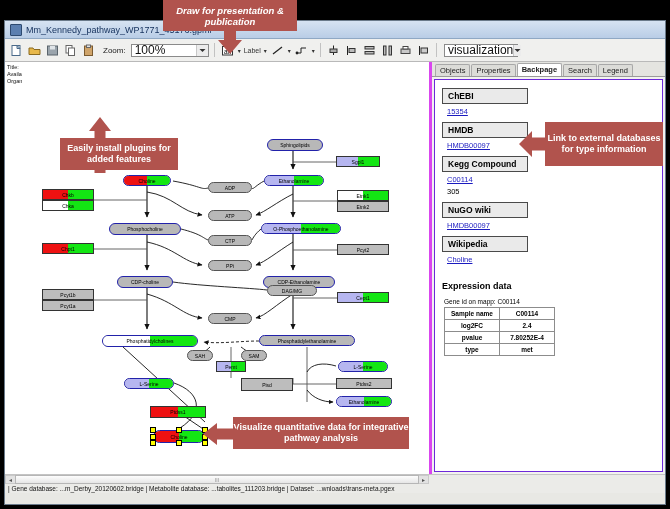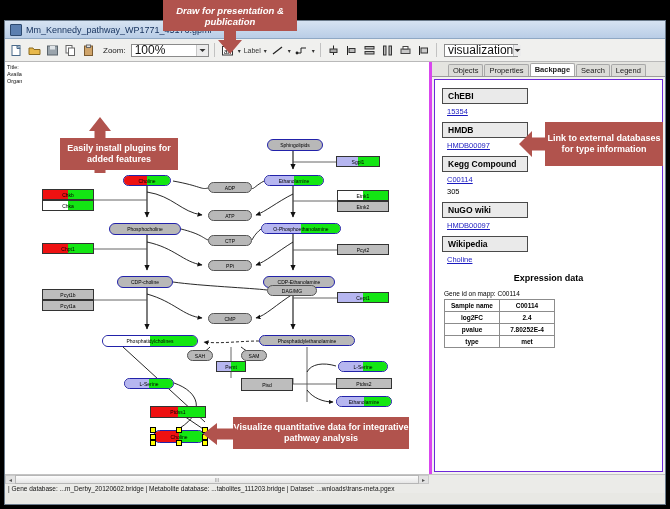--- a/index.html
+++ b/index.html
@@ -33,33 +33,33 @@
 
   
   .body{display:flex;height:calc(100% - 17px - 14px - 22px - 18px);}
   .canvaswrap{position:relative;width:424px;background:#ffffff;border-right:3px solid #d946ef;overflow:hidden;}
   .sidepanel{flex:1;background:#f2f2ef;display:flex;flex-direction:column;overflow:hidden;}
 
   
   .meta{position:absolute;left:2px;top:2px;font-size:5.5px;color:#111;line-height:7px;z-index:2;}
 
   
-  .tabs{display:flex;align-items:flex-end;height:14px;background:#e4e4e0;padding-left:16px;gap:1px;
+  .tabs{display:flex;align-items:flex-end;height:14px;background:#e4e4e0;padding-left:3px;gap:1px;
         border-bottom:1px solid #9a9a9a;}
   .tab{font-size:7.5px;padding:1px 4px 1px;border:1px solid #a8a8a8;border-bottom:none;background:#dcdcd8;color:#222;
        border-radius:2px 2px 0 0;}
   .tab.active{background:#fff;font-weight:bold;padding-bottom:2px;}
 
   .panelbody{flex:1;background:#fff;margin:2px;border:1px solid #6d28d9;overflow:hidden;position:relative;padding:5px 7px;}
   .dbhead{display:inline-block;min-width:74px;border:1px solid #4a4a4a;background:#eaeaea;
           font-size:8.5px;font-weight:bold;color:#000;padding:2px 5px;margin-top:6px;}
   .dbhead:first-child{margin-top:0;}
   .dblink{font-size:7.5px;color:#1a1ac0;text-decoration:underline;margin:3px 0 0 5px;display:block;}
   .dbplain{font-size:7.5px;color:#000;margin:3px 0 0 5px;display:block;}
-  .exprhead{font-size:9px;font-weight:bold;color:#000;margin-top:9px;text-align:center;}
+  .exprhead{font-size:9px;font-weight:bold;color:#000;margin-top:17px;}
   .geneid{font-size:6.5px;color:#000;margin:7px 0 2px 2px;}
   table.expr{border-collapse:collapse;margin-left:2px;}
   table.expr td{border:1px solid #8c8c8c;font-size:6.5px;text-align:center;padding:2px 4px;color:#000;
                 font-weight:bold;min-width:46px;}
 
   
   .statuswrap{height:18px;background:#ebebe8;border-top:1px solid #c4c4c4;display:flex;flex-direction:column;}
   .hscroll{height:9px;background:#eee;border:1px solid #c9c9c9;display:flex;align-items:center;width:424px;box-sizing:border-box;}
   .hs-arw{width:9px;height:100%;display:flex;align-items:center;justify-content:center;font-size:5px;color:#555;background:#e2e2e2;}
   .hs-thumb{height:7px;flex:1;background:linear-gradient(#fdfdfd,#e6e6e6);border:1px solid #b6b6b6;

